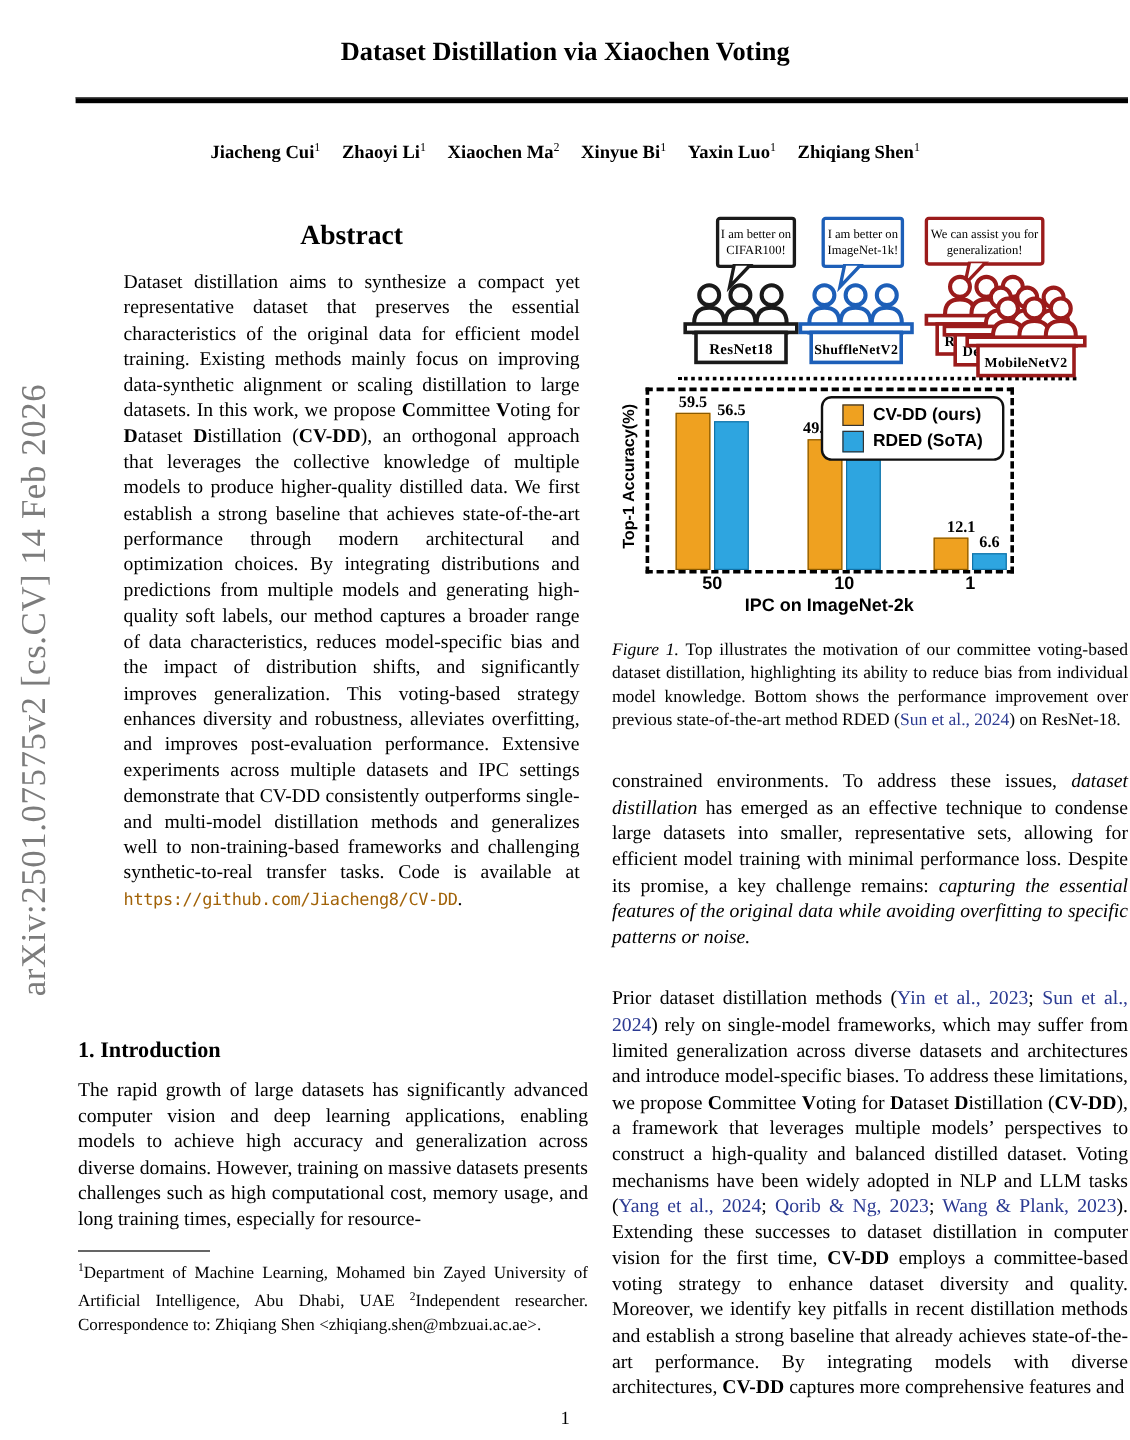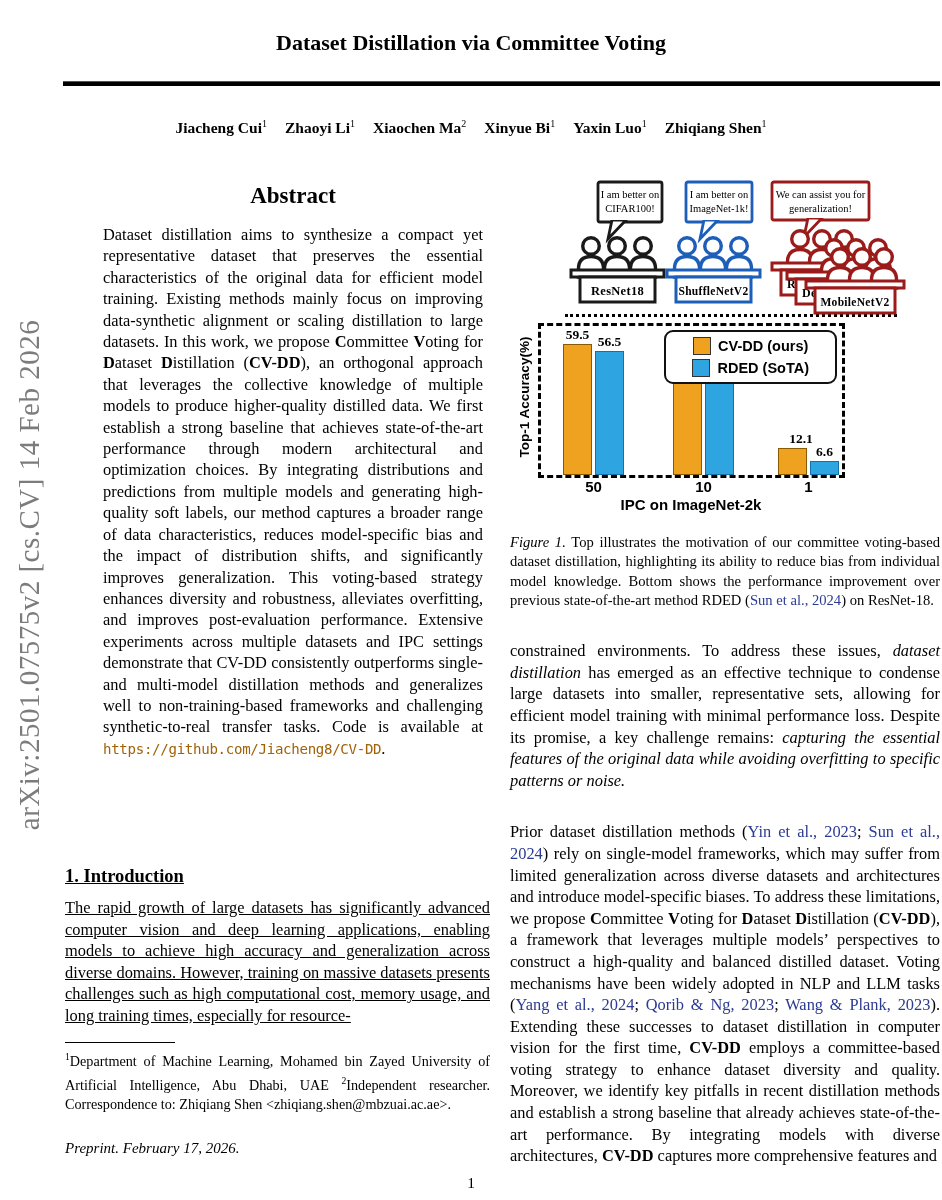--- a/index.html
+++ b/index.html
@@ -18,21 +18,21 @@
   .authors-line{position:absolute;top:118px;left:0;width:100%;text-align:center;
     font-size:15.5px;font-weight:bold;}
   .author{margin:0 9px;white-space:nowrap;}
   .author sup{font-weight:normal;font-size:10px;}
 
   
   .abstract-block{position:absolute;left:65px;top:183px;width:425px;}
   .abstract-heading{text-align:center;font-size:23px;font-weight:bold;margin:0 0 0 38px;width:380px;}
   .abstract-body{margin:15px 0 0 38px;width:380px;text-align:justify;
     font-size:16.4px;line-height:21.4px;}
-  .intro-block{position:absolute;left:65px;top:866px;width:425px;text-decoration:underline;}
+  .intro-block{position:absolute;left:65px;top:866px;width:425px;}
   .intro-heading{font-size:18.5px;font-weight:bold;margin:0 0 10px 0;}
   .intro-body{text-align:justify;font-size:16.4px;line-height:21.6px;}
   .footnote-block{position:absolute;left:65px;top:1042px;width:425px;}
   .footnote-rule{width:110px;border-top:1.5px solid #000;margin-bottom:4px;}
   .footnote-text{text-align:justify;font-size:14.2px;line-height:19.5px;}
   .preprint-note{position:absolute;left:65px;top:1140px;width:425px;
     font-style:italic;font-size:15px;}
 
   
   .col-right{position:absolute;left:510px;top:178px;width:430px;}
@@ -40,21 +40,21 @@
   .dotted-divider{border-top:3px dotted #000;width:332px;margin:-4px 0 6px 55px;height:0;}
 
   .chart-area{position:relative;width:400px;height:200px;}
   .chart-y-label{position:absolute;left:14px;top:74px;transform:translate(-50%,-50%) rotate(-90deg);
     white-space:nowrap;font-family:"Liberation Sans",sans-serif;font-weight:bold;font-size:13.5px;}
   .chart-box{position:absolute;left:28px;top:0;width:301px;height:149px;border:3px dashed #000;}
   .bar{position:absolute;bottom:0;}
   .bar-value{position:absolute;width:44px;text-align:center;font-weight:bold;font-size:13.5px;
     font-family:Liberation Serif, serif;}
   .chart-legend{position:absolute;top:4px;right:5px;border:2.5px solid #111;border-radius:9px;
-    padding:5px 26px;display:flex;flex-direction:column;gap:4px;background:#fff;align-items:center;}
+    padding:5px 16px;display:flex;flex-direction:column;gap:4px;background:#fff;}
   .legend-row{display:flex;align-items:center;gap:7px;}
   .legend-swatch{width:18px;height:18px;border:1.5px solid #333;box-sizing:border-box;}
   .legend-label{font-family:"Liberation Sans",sans-serif;font-weight:bold;font-size:14.5px;white-space:nowrap;}
   .chart-tick{position:absolute;top:155px;transform:translateX(-50%);
     font-family:"Liberation Sans",sans-serif;font-weight:bold;font-size:15px;}
   .chart-x-label{position:absolute;top:173px;left:181px;transform:translateX(-50%);
     font-family:"Liberation Sans",sans-serif;font-weight:bold;font-size:15px;white-space:nowrap;}
 
   .figure-caption{margin-top:10px;text-align:justify;font-size:14.6px;line-height:19.3px;}
   .body-paragraph{text-align:justify;font-size:16.4px;line-height:21.6px;margin-top:30px;}
@@ -68,40 +68,39 @@
   .s-link{color:#2b3a92;}
   .s-url{font-family:"DejaVu Sans Mono",monospace;color:#a16207;font-size:0.86em;letter-spacing:-0.3px;}
 </style>
 </head>
 <body>
 
 <div class="page">
 
   <div class="arxiv-banner">arXiv:2501.07575v2  [cs.CV]  14 Feb 2026</div>
 
-  <div class="paper-title">Dataset Distillation via Committee Voting</div>
+  <div class="paper-title">Dataset Distillation via Xiaochen Voting</div>
   <div class="header-rule"></div>
   <div class="authors-line" id="authors-line"><span class="author"><span>Jiacheng Cui</span><sup>1</sup></span><span class="author"><span>Zhaoyi Li</span><sup>1</sup></span><span class="author"><span>Xiaochen Ma</span><sup>2</sup></span><span class="author"><span>Xinyue Bi</span><sup>1</sup></span><span class="author"><span>Yaxin Luo</span><sup>1</sup></span><span class="author"><span>Zhiqiang Shen</span><sup>1</sup></span></div>
 
   <div class="abstract-block">
     <div class="abstract-heading">Abstract</div>
     <div class="abstract-body"><span>Dataset distillation aims to synthesize a compact yet representative dataset that preserves the essential characteristics of the original data for efficient model training. Existing methods mainly focus on improving data-synthetic alignment or scaling distillation to large datasets. In this work, we propose </span><span class="s-b">C</span><span>ommittee </span><span class="s-b">V</span><span>oting for </span><span class="s-b">D</span><span>ataset </span><span class="s-b">D</span><span>istillation (</span><span class="s-b">CV-DD</span><span>), an orthogonal approach that leverages the collective knowledge of multiple models to produce higher-quality distilled data. We first establish a strong baseline that achieves state-of-the-art performance through modern architectural and optimization choices. By integrating distributions and predictions from multiple models and generating high-quality soft labels, our method captures a broader range of data characteristics, reduces model-specific bias and the impact of distribution shifts, and significantly improves generalization. This voting-based strategy enhances diversity and robustness, alleviates overfitting, and improves post-evaluation performance. Extensive experiments across multiple datasets and IPC settings demonstrate that CV-DD consistently outperforms single- and multi-model distillation methods and generalizes well to non-training-based frameworks and challenging synthetic-to-real transfer tasks. Code is available at </span><span class="s-url">https://github.com/Jiacheng8/CV-DD</span><span>.</span></div>
   </div>
 
   <div class="intro-block">
     <div class="intro-heading">1. Introduction</div>
     <div class="intro-body">The rapid growth of large datasets has significantly advanced computer vision and deep learning applications, enabling models to achieve high accuracy and generalization across diverse domains. However, training on massive datasets presents challenges such as high computational cost, memory usage, and long training times, especially for resource-</div>
   </div>
 
   <div class="footnote-block">
     <div class="footnote-rule"></div>
     <div class="footnote-text"><span class="s-sup">1</span><span>Department of Machine Learning, Mohamed bin Zayed University of Artificial Intelligence, Abu Dhabi, UAE  </span><span class="s-sup">2</span><span>Independent researcher.  Correspondence to: Zhiqiang Shen &lt;zhiqiang.shen@mbzuai.ac.ae&gt;.</span></div>
   </div>
 
-  <div class="preprint-note">Preprint. February 17, 2026.</div>
 
   <div class="col-right">
     <svg class="figure-illustration" id="illustration" width="430" height="140" viewBox="0 0 430 140">
         <rect x="88" y="4" width="64" height="40" rx="2" fill="#fff" stroke="#1a1a1a" stroke-width="2.8"></rect>
         <polygon points="116,42 98,61 102,42" fill="#fff" stroke="#1a1a1a" stroke-width="2.8"></polygon>
         <rect x="90" y="6" width="60" height="36" fill="#fff"></rect>
         <text x="120" y="20" text-anchor="middle" font-size="10.5" font-family="'Liberation Serif',serif" fill="#000">I am better on</text>
         <text x="120" y="34" text-anchor="middle" font-size="10.5" font-family="'Liberation Serif',serif" fill="#000">CIFAR100!</text>
         <circle cx="81" cy="68" r="8.3" fill="#fff" stroke="#1a1a1a" stroke-width="3.4"></circle>
         <path d="M 68.5 99 L 68.5 91 Q 68.5 78.5 81 78.5 Q 93.5 78.5 93.5 91 L 93.5 99 Z" fill="#fff" stroke="#1a1a1a" stroke-width="3.4"></path>

